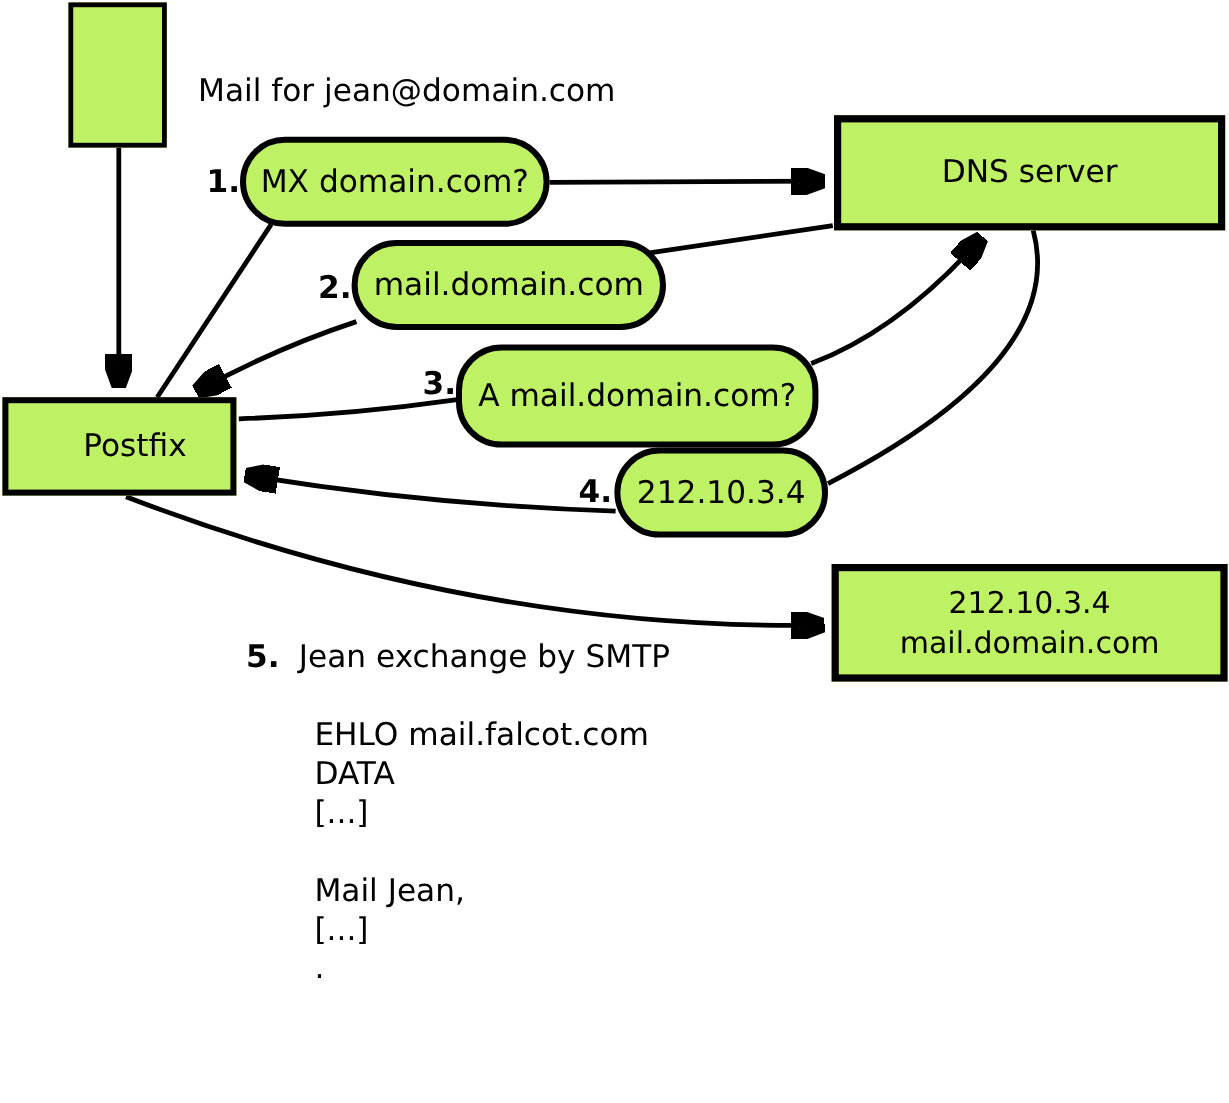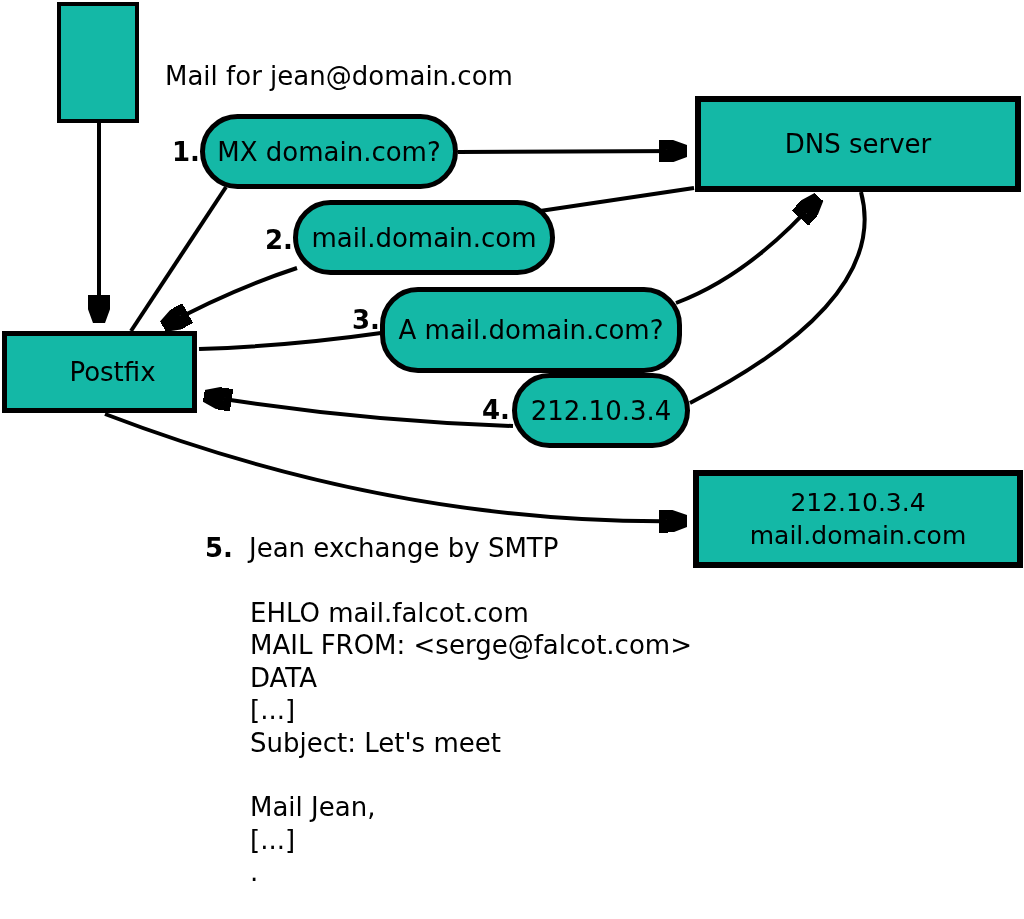--- a/index.html
+++ b/index.html
@@ -3,36 +3,36 @@
 <meta charset="utf-8">
 <style>
   html,body{margin:0;padding:0;background:#ffffff;}
   .canvas{
     position:relative;width:1024px;height:919px;background:#ffffff;
     font-family:"DejaVu Sans",sans-serif;color:#000000;overflow:hidden;
   }
   .edges{position:absolute;left:0;top:0;width:1024px;height:919px;}
   .edges path{stroke:#000000;stroke-width:4;fill:none;}
   .node{
-    position:absolute;box-sizing:border-box;background:#14b8a6;
+    position:absolute;box-sizing:border-box;background:#bef264;
     border:5px solid #000000;display:flex;align-items:center;justify-content:center;
     font-size:26px;text-align:right;
   }
   .mail-rect{border-width:4px;}
   .box-postfix{border-width:5px;}
   .box-dns{border-width:6px;}
   .box-result{border-width:6px;flex-direction:column;font-size:25px;line-height:33px;}
   .pill{border-radius:38px;border-width:5px;white-space:nowrap;}
   .num{
     position:absolute;font-weight:bold;font-size:26px;line-height:32px;
     width:70px;text-align:right;white-space:nowrap;
   }
   .lbl{position:absolute;font-size:26px;line-height:32px;white-space:nowrap;}
   .smtp{position:absolute;left:250px;top:597px;font-size:26px;}
-  .smtp .line{height:32.4px;line-height:32.4px;white-space:pre;}
+  .smtp .line{height:32.4px;line-height:32.4px;white-space:pre;margin-left:12px;}
 </style>
 </head>
 <body>
 
 <div class="canvas">
 
   <svg class="edges" viewBox="0 0 1024 919">
     <defs>
       <marker id="arrow" viewBox="0 0 10 8" refX="9.6" refY="4" markerWidth="28" markerHeight="22.4" markerUnits="userSpaceOnUse" orient="auto">
         <path d="M0.4,0.5 L10,4 L0.4,7.5 Z" fill="#000000" stroke="none"></path>
@@ -83,23 +83,21 @@
   <div class="num" style="left:130px;top:136px;">1.</div>
   <div class="num" style="left:223px;top:224px;">2.</div>
   <div class="num" style="left:310px;top:304px;">3.</div>
   <div class="num" style="left:440px;top:394px;">4.</div>
   <div class="num" style="left:163px;top:532px;">5.</div>
 
   <div class="lbl" style="left:249px;top:532px;">Jean exchange by SMTP</div>
 
   <div class="smtp">
     <div class="line">EHLO mail.falcot.com</div>
-    <div class="line">MAIL FROM: &lt;serge@falcot.com&gt;</div>
     <div class="line">DATA</div>
     <div class="line">[...]</div>
-    <div class="line">Subject: Let's meet</div>
     <div class="line"></div>
     <div class="line">Mail Jean,</div>
     <div class="line">[...]</div>
     <div class="line">.</div>
   </div>
 
 </div>
 
 </body></html>

